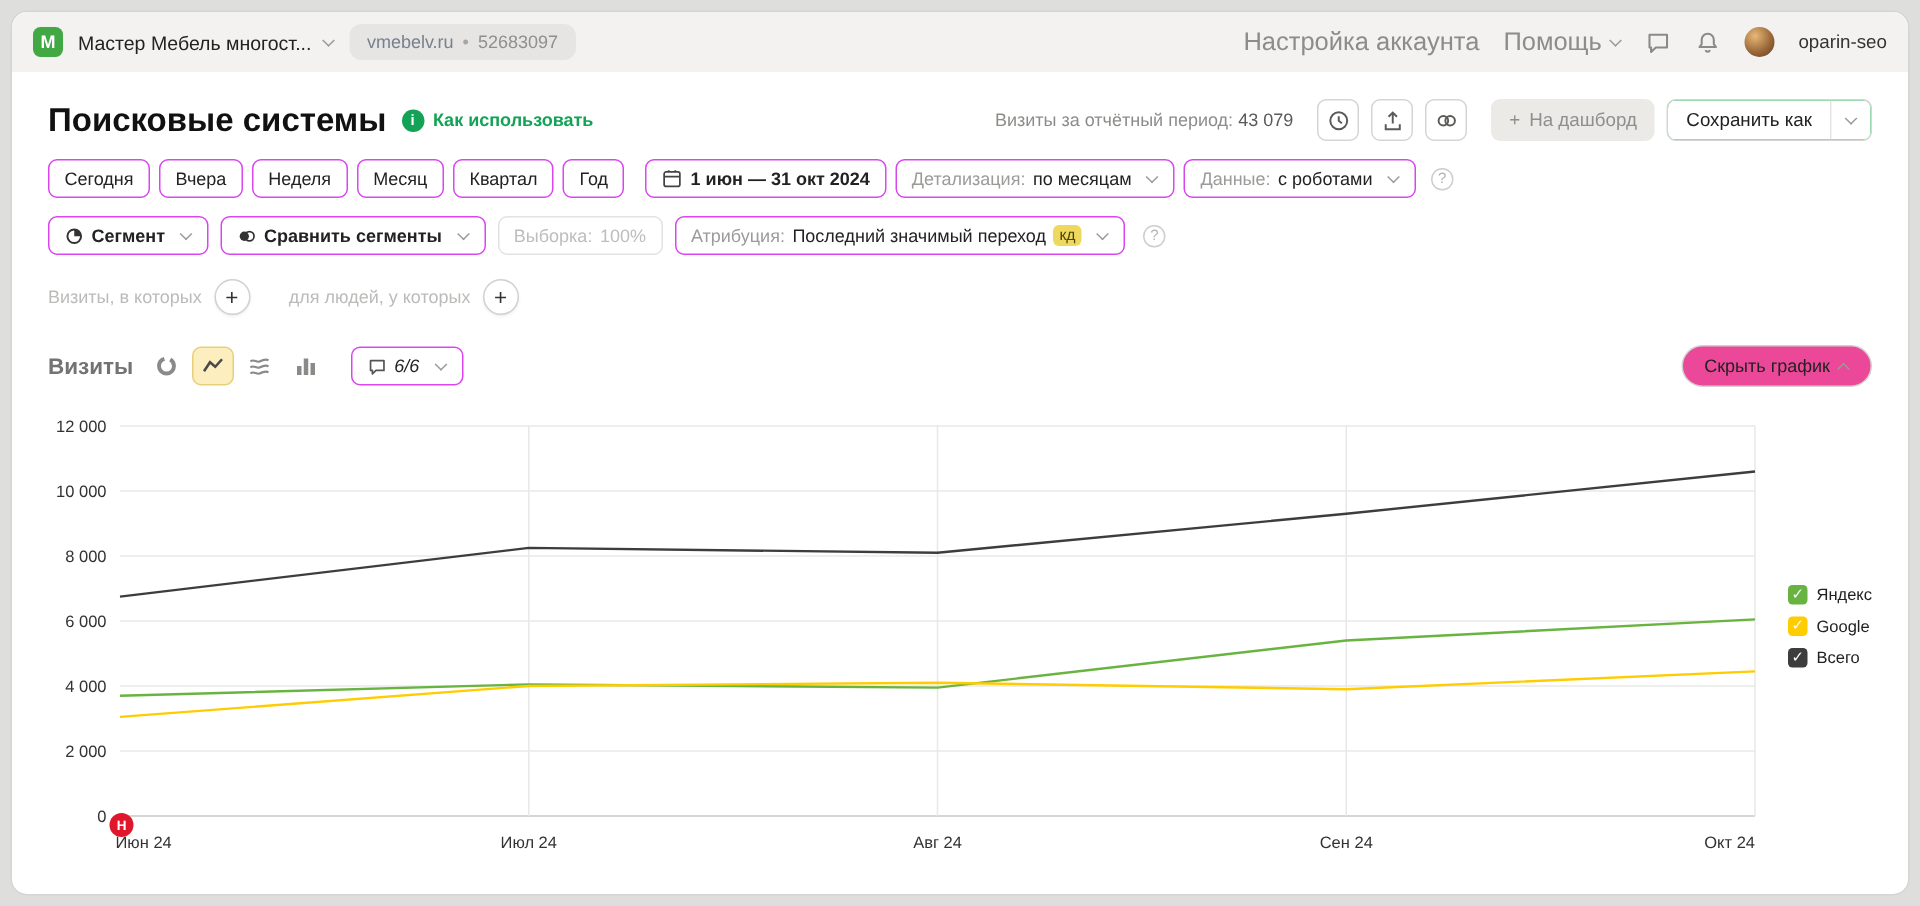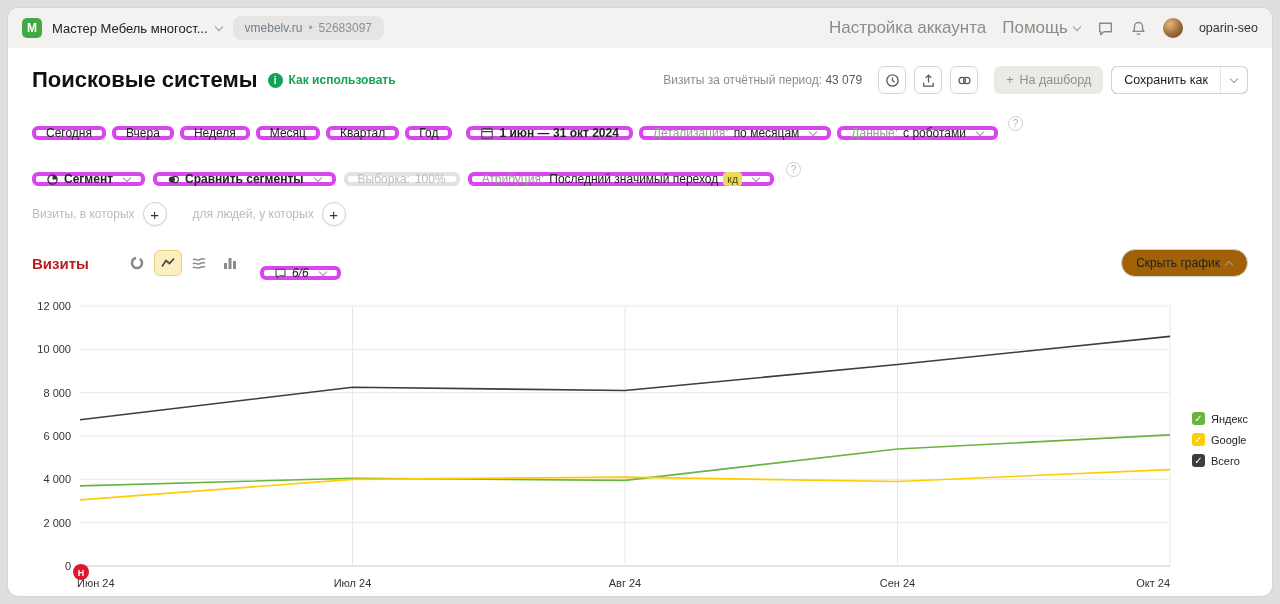--- a/index.html
+++ b/index.html
@@ -35,47 +35,47 @@
   .visits { font-size:12px; color:#8c8c8a; margin-right:8px; }
   .visits b { color:#5a5a58; font-weight:400; }
   .icon-btn { width:28px; height:28px; border:1px solid #d6d5d3; border-radius:6px; background:#fff; display:flex; align-items:center; justify-content:center; cursor:pointer; }
   .dash-btn { height:28px; border:none; border-radius:6px; background:#ebeae7; color:#8f8f8d; font-size:12.5px; padding:0 12px; display:flex; align-items:center; gap:6px; cursor:pointer; margin-left:8px; }
   .save-group { display:flex; border:1px solid #d6d5d3; border-radius:6px; overflow:hidden; background:#22c55e; height:28px; }
   .save-group button { border:none; background:#fff; font-size:12.5px; color:#222; padding:0 12px; cursor:pointer; display:flex; align-items:center; }
   .save-group .dd { border-left:1px solid #e6e5e3; padding:0 9px 0 4px; }
 
   
   .row { display:flex; align-items:center; padding:0 24px; }
-  .btn { height:14px; border:4px solid #d946ef; border-radius:6px; background:#fff; font-size:12px; color:#222; padding:0 10px; display:inline-flex; align-items:center; gap:5px; cursor:pointer; white-space:nowrap;margin-top:20px; }
+  .btn { height:26px; border:1px solid #d946ef; border-radius:6px; background:#fff; font-size:12px; color:#222; padding:0 10px; display:inline-flex; align-items:center; gap:5px; cursor:pointer; white-space:nowrap; }
   .btn .lbl { color:#9b9b99; }
   .btn .val { color:#222; }
   .btn.disabled { border-color:#e3e2e0; color:#bdbdbb; cursor:default; }
   .btn.disabled .lbl, .btn.disabled .val { color:#bdbdbb; }
   .presets-row { margin-top:12px; gap:6px; }
   .preset-group { display:flex; gap:6px; }
   .date-btn { margin-left:8px; font-weight:700; }
   .badge { background:#eed95e; color:#4c4408; font-size:10.5px; border-radius:4px; padding:1px 4px;text-align:right; }
   .help-circ { width:15px; height:15px; border-radius:50%; border:1.5px solid #cfcecc; color:#b5b4b2; font-size:10px; display:inline-flex; align-items:center; justify-content:center; margin-left:4px; cursor:pointer; }
 
   .seg-row { margin-top:12px; gap:8px; }
   .seg-row .btn b { font-weight:700; }
 
   .filt-row { margin-top:16px; gap:8px; }
   .muted { font-size:12px; color:#bcbbb9; }
   .plus-btn { width:24px; height:24px; border-radius:50%; border:1px solid #d2d1cf; background:#fff; color:#333; font-size:15px; line-height:1; display:flex; align-items:center; justify-content:center; cursor:pointer; box-shadow:0 1px 2px rgba(0,0,0,.07); }
   .filt-gap { width:10px; }
 
   
   .chart-hrow { margin-top:20px; gap:6px; }
-  .chart-title { font-size:15px; font-weight:700; color:#b91c1c; margin-right:28px; }
+  .chart-title { font-size:15px; font-weight:700; color:#737373; margin-right:2px; }
   .type-group { display:flex; gap:3px; align-items:center; }
   .type-btn { width:28px; height:26px; border:1px solid transparent; border-radius:6px; background:transparent; display:flex; align-items:center; justify-content:center; cursor:pointer; }
   .type-btn.selected { background:#fceebf; border-color:#e8cf7a; }
   .bubble-btn { margin-left:10px;font-style:italic; }
-  .hide-btn { margin-left:auto; height:28px; border:1px solid #d2d1cf; border-radius:15px; background:#a16207; font-size:12px; color:#222; padding:0 14px; display:flex; align-items:center; cursor:pointer;text-align:right; }
+  .hide-btn { margin-left:auto; height:28px; border:1px solid #d2d1cf; border-radius:15px; background:#ec4899; font-size:12px; color:#222; padding:0 14px; display:flex; align-items:center; cursor:pointer;text-align:right; }
 
   
   .chart-wrap { position:relative; margin:14px 24px 0 24px; height:302px; }
   .legend { position:absolute; right:0; top:118px; display:flex; flex-direction:column; gap:8px; }
   .legend-item { display:flex; align-items:center; gap:6px; font-size:11px; color:#222; cursor:pointer; }
   .legend-check { width:13px; height:13px; border-radius:3px; color:#fff; font-size:10px; line-height:13px; text-align:center; flex:0 0 auto; }
 </style>
 </head>
 <body>
 

